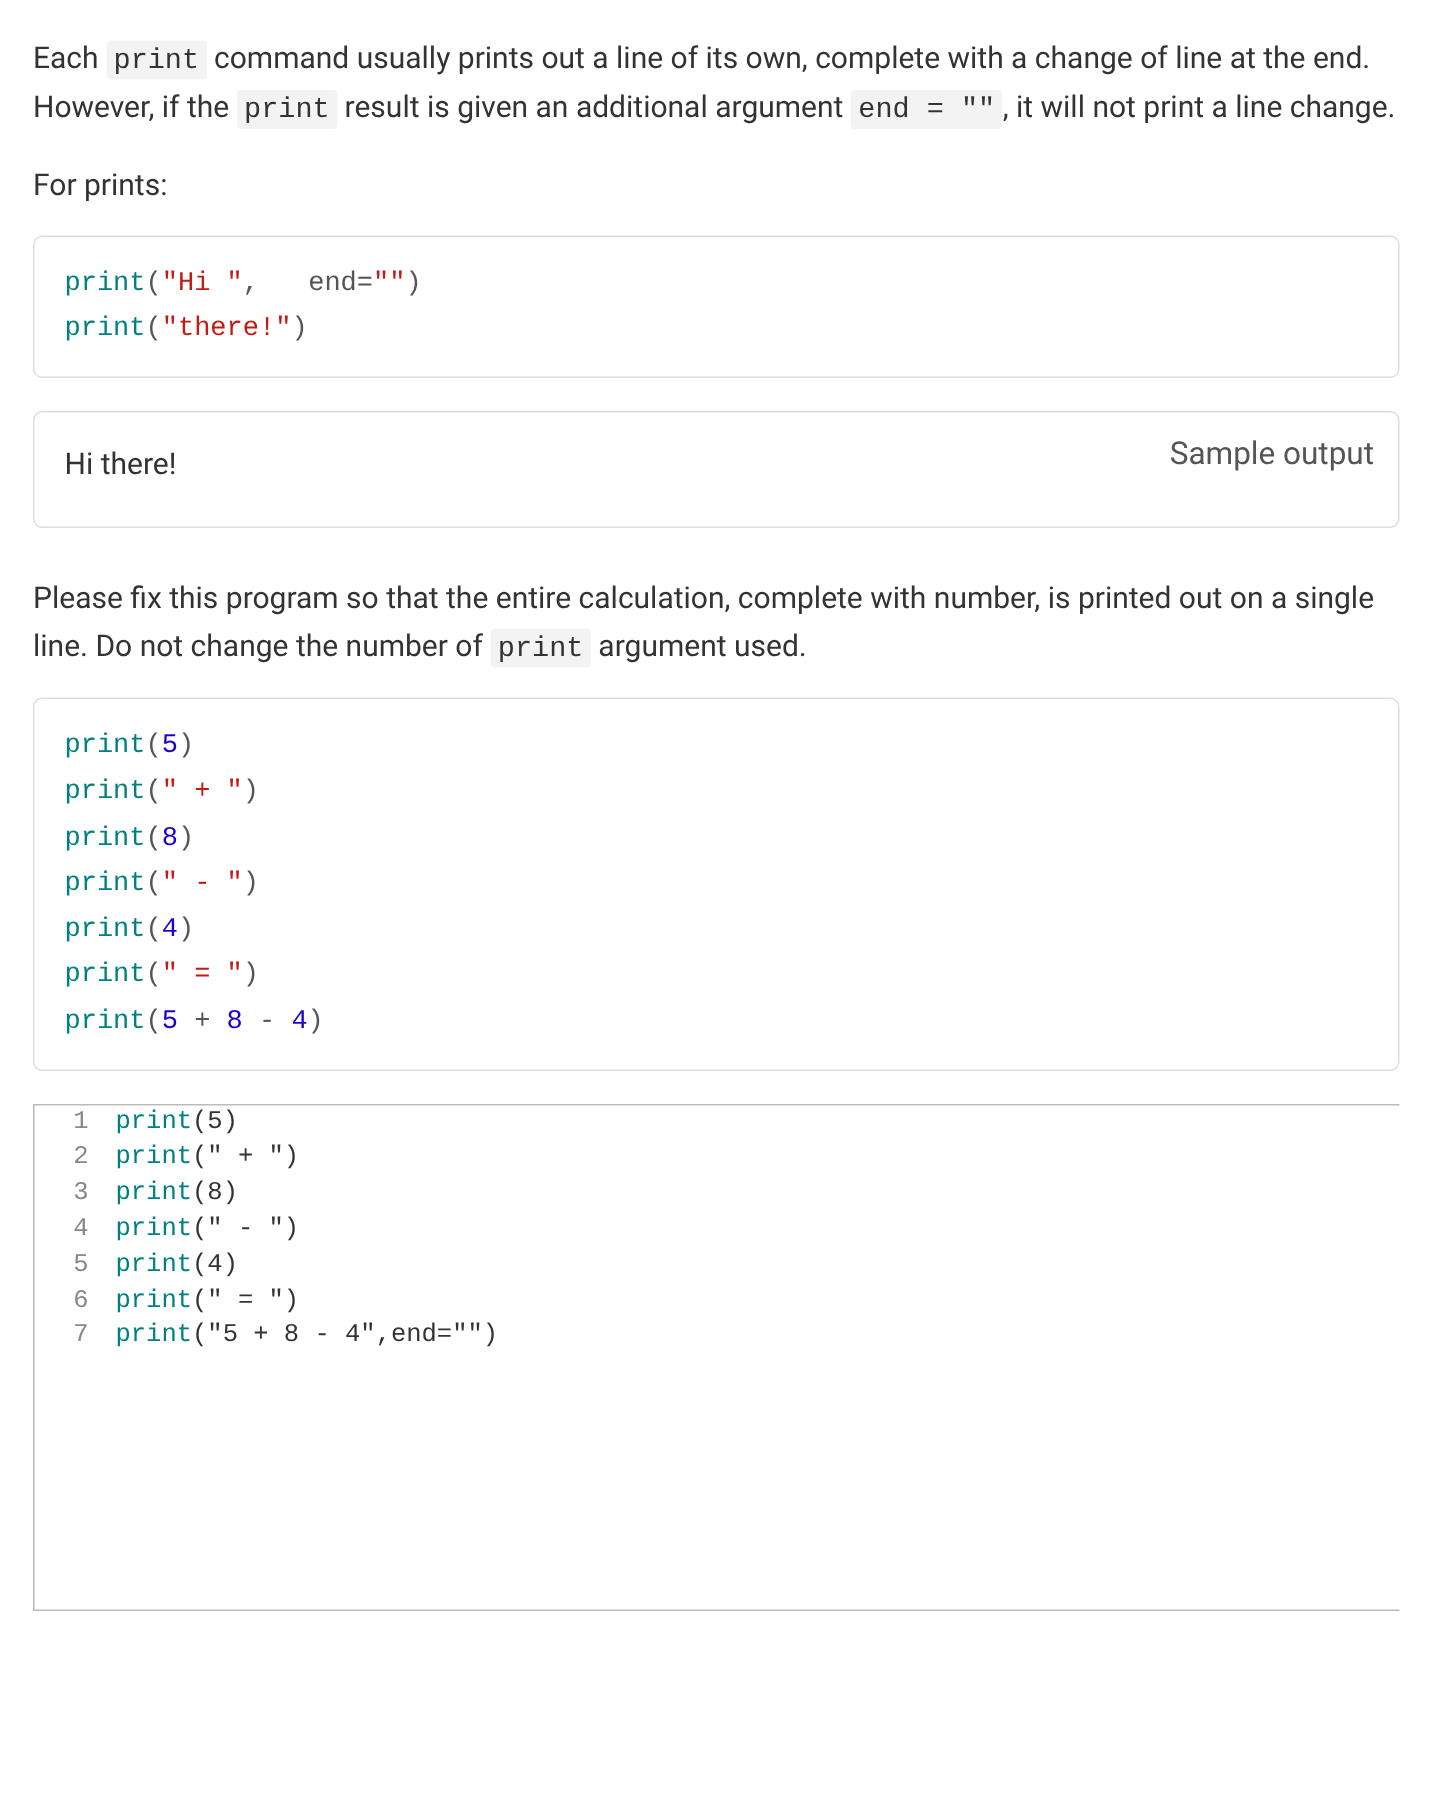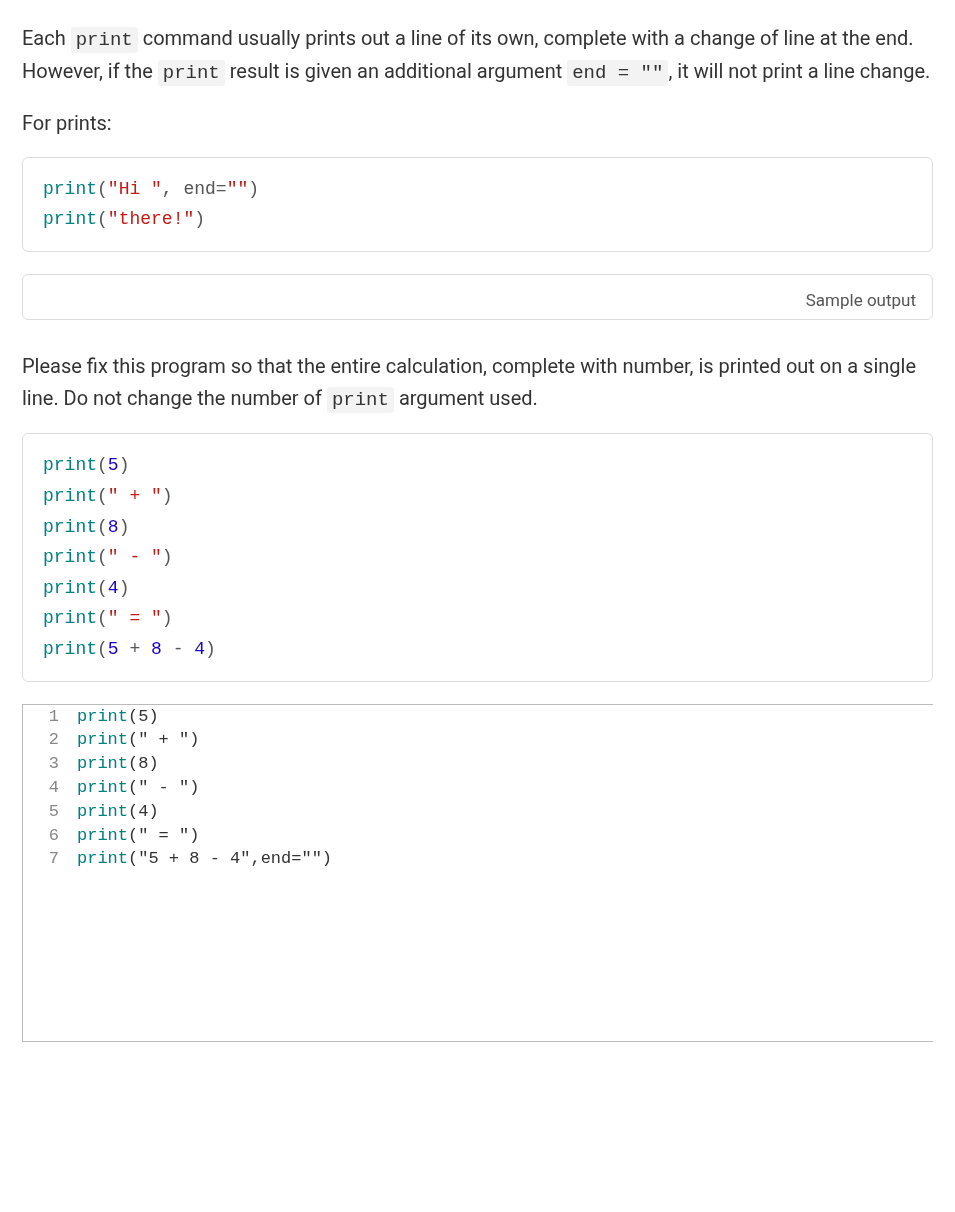--- a/index.html
+++ b/index.html
@@ -37,29 +37,29 @@
     border-radius: 6px;
     padding: 18px 20px 26px 20px;
     margin: 18px 0 30px 0;
     position: relative;
     font-size: 20px;
   }
   .output-label {
     position: absolute;
     top: 12px;
     right: 16px;
-    font-size: 17px;
+    font-size: 21px;
     color: #555;
   }
   .kw-print { color: #008080; }
   .paren   { color: #555; }
   .str     { color: #c41a16; }
   .op      { color: #555; }
   .num     { color: #1c00cf; }
-  .arg     { color: #555; }
+  .arg     { color: #555; margin-left: 22px; }
 
   .editor {
     border: 1px solid #bbb;
     border-right: none;
     font-family: "Courier New", Courier, monospace;
     font-size: 17px;
     line-height: 1.4;
     margin: 20px 0 0 0;
     background: #fff;
   }
@@ -90,20 +90,21 @@
   <span>Each </span><code class="inline">print</code><span> command usually prints out a line of its own, complete with a change of line at the end. However, if the </span><code class="inline">print</code><span> result is given an additional argument </span><code class="inline">end = ""</code><span>, it will not print a line change.</span>
 </p>
 
 <p>For prints:</p>
 
 <div class="code-block"><span class="kw-print">print</span><span class="paren">(</span><span class="str">"Hi "</span><span class="op">, </span><span class="arg">end</span><span class="op">=</span><span class="str">""</span><span class="paren">)</span>
 <span class="kw-print">print</span><span class="paren">(</span><span class="str">"there!"</span><span class="paren">)</span></div>
 
 <div class="output-block">
   <div class="output-label">Sample output</div>
+  <div>Hi there!</div>
 </div>
 
 <p>
   <span>Please fix this program so that the entire calculation, complete with number, is printed out on a single line. Do not change the number of </span><code class="inline">print</code><span> argument used.</span>
 </p>
 
 <div class="code-block"><span class="kw-print">print</span><span class="paren">(</span><span class="num">5</span><span class="paren">)</span>
 <span class="kw-print">print</span><span class="paren">(</span><span class="str">" + "</span><span class="paren">)</span>
 <span class="kw-print">print</span><span class="paren">(</span><span class="num">8</span><span class="paren">)</span>
 <span class="kw-print">print</span><span class="paren">(</span><span class="str">" - "</span><span class="paren">)</span>

